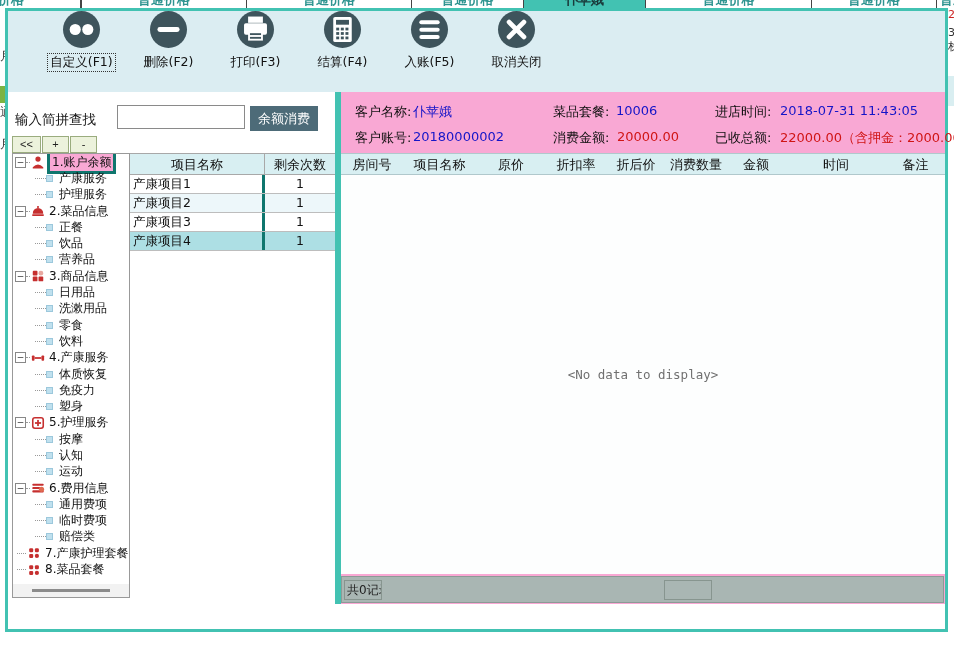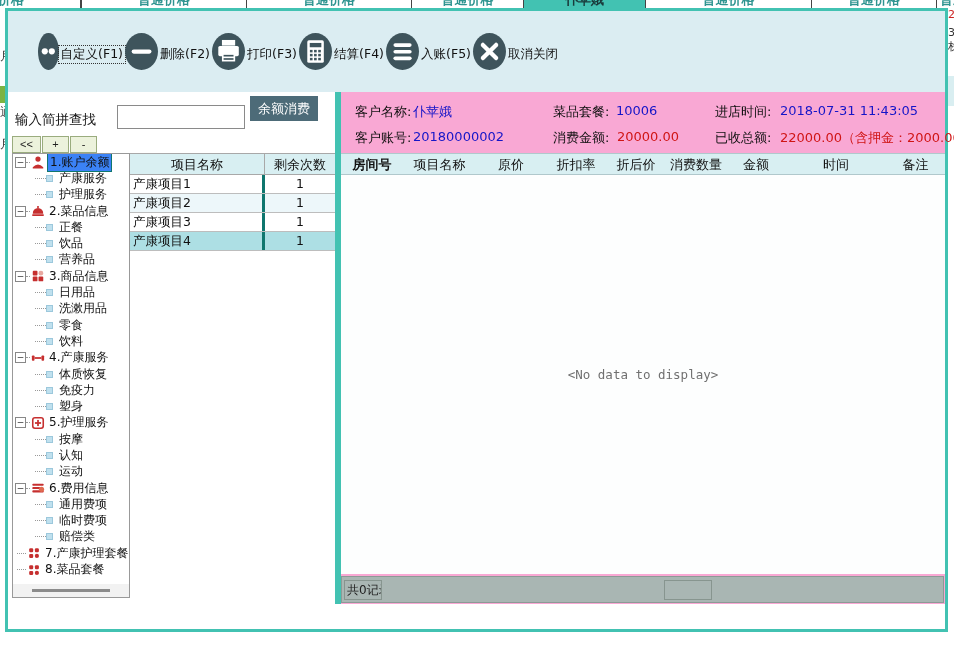--- a/index.html
+++ b/index.html
@@ -21,53 +21,53 @@
 
   
   .dialog { position:absolute; left:5px; top:8px; width:943px; height:624px;
             border:3px solid #42C2B2; background:#fff; }
   .titlebar { height:25px; background:#42C2B2; display:flex; align-items:center; padding:0 12px; }
   .title { color:#fff; font-weight:bold; font-size:14px; letter-spacing:1px; }
   .close { margin-left:auto; color:#CE1126; font-weight:bold; font-size:16px;
            font-family:"DejaVu Serif",serif; cursor:default; }
 
   .toolbar { height:81px; background:#DBEDF2; display:flex; padding-left:30px; }
-  .tool-btn { width:87px; display:flex; flex-direction:row; align-items:center; }
+  .tool-btn { width:87px; display:flex; flex-direction:column; align-items:center; }
   .icon-circle { width:37px; height:37px; border-radius:50%; background:#3E545C;
                  display:flex; align-items:center; justify-content:center; }
   .tool-label { margin-top:6px; font-size:12.5px; color:#111; white-space:nowrap; padding:0 2px; }
   .tool-btn.focused .tool-label { outline:1px dotted #333; }
 
   .content { display:flex; height:512px; }
 
   
   .left-panel { position:relative; width:327px; background:#fff; }
   .s-label { position:absolute; left:7px; top:19px; font-size:13.5px; }
   .s-input { position:absolute; left:109px; top:13px; width:128px; height:24px;
              border:1px solid #8a8a8a; font-size:13px; padding:0 3px; background:#fff; }
-  .balance-btn { position:absolute; left:242px; top:4px; width:68px; height:25px;
+  .balance-btn { position:absolute; left:242px; top:14px; width:68px; height:25px;
                  background:#4D6B78; color:#fff; border:none; font-size:13px; }
   .mini-row { position:absolute; left:4px; top:44px; display:flex; }
   .mini { height:17px; background:#ECF2DC; border:1px solid #9AAC7E; font-size:11px;
           text-align:center; line-height:15px; margin-right:1px; color:#222; }
   .mini.m0 { width:29px; } .mini.m1 { width:27px; } .mini.m2 { width:27px; }
 
   .tree-box { position:absolute; left:4px; top:61px; width:118px; height:445px;
               border:1px solid #999; background:#fff; overflow:hidden; }
   .tree-row { height:16.3px; display:flex; align-items:center; white-space:nowrap;
               font-size:12px; cursor:default; }
   .expand { width:11px; height:11px; border:1px solid #888; background:#fff; flex:none;
             margin-left:2px; font-size:9px; line-height:9px; text-align:center; color:#333; }
   .t-dots, .c-dots { flex:none; border-top:1px dotted #999; height:1px; }
   .t-dots { width:4px; } .c-dots { width:11px; margin-left:22px; }
   .t-icon { width:15px; height:14px; flex:none; margin:0 1px; }
   .t-icon svg { width:14px; height:14px; }
   .bullet { width:7px; height:7px; background:#BFE0EE; border:1px solid #9CC8DC; flex:none; margin-right:4px; }
   .t-label { padding:0 2px; }
-  .t-label.selbox { background:#3b82f6; border:1px solid #0f766e; }
+  .t-label.selbox { background:#f9a8d4; border:3px solid #0f766e; }
   .tree-hscroll { position:absolute; bottom:0; left:0; right:0; height:13px; background:#F2F2F2; }
   .tree-hscroll .thumb { margin:5px auto 0; width:68%; height:3px; background:#8C8C8C; }
 
   .items-list { position:absolute; left:122px; top:61px; width:205px; }
   .il-header { display:flex; height:22px; background:#D8EFF2; border-top:1px solid #A8A8A8;
                border-bottom:1px solid #A8A8A8; font-size:13px; }
   .il-h1 { width:135px; border-right:1px solid #A8A8A8; text-align:center; line-height:21px; }
   .il-h2 { flex:1; text-align:center; line-height:21px; }
   .il-row { display:flex; height:19px; border-bottom:1px solid #BDBDBD; font-size:12.5px; background:#fff; }
   .il-row.alt { background:#EDF7FA; }
@@ -454,21 +454,21 @@
           <span class="ip" style="left: 374px; top: 11px;"><span class="lab">进店时间:</span></span>
           <span class="ip v-blue" style="left: 439px; top: 11px;">2018-07-31 11:43:05</span>
           <span class="ip" style="left: 14px; top: 37px;"><span class="lab">客户账号:</span></span>
           <span class="ip v-blue" style="left: 72px; top: 37px;">20180000002</span>
           <span class="ip" style="left: 212px; top: 37px;"><span class="lab">消费金额:</span></span>
           <span class="ip v-red" style="left: 276px; top: 37px;">20000.00</span>
           <span class="ip" style="left: 374px; top: 37px;"><span class="lab">已收总额:</span></span>
           <span class="ip v-red" style="left: 439px; top: 37px;">22000.00（含押金：2000.00）</span>
         </div>
       <div class="grid-header" id="gridHeader">
-          <span class="gh-cell" style="width: 62px; font-weight: bold;">房间号</span>
+          <span class="gh-cell" style="width: 62px;">房间号</span>
           <span class="gh-cell" style="width: 73px;">项目名称</span>
           <span class="gh-cell" style="width: 70px;">原价</span>
           <span class="gh-cell" style="width: 60px;">折扣率</span>
           <span class="gh-cell" style="width: 60px;">折后价</span>
           <span class="gh-cell" style="width: 60px;">消费数量</span>
           <span class="gh-cell" style="width: 60px;">金额</span>
           <span class="gh-cell" style="width: 100px;">时间</span>
           <span class="gh-cell last">备注</span>
         </div>
       <div class="grid-body">

